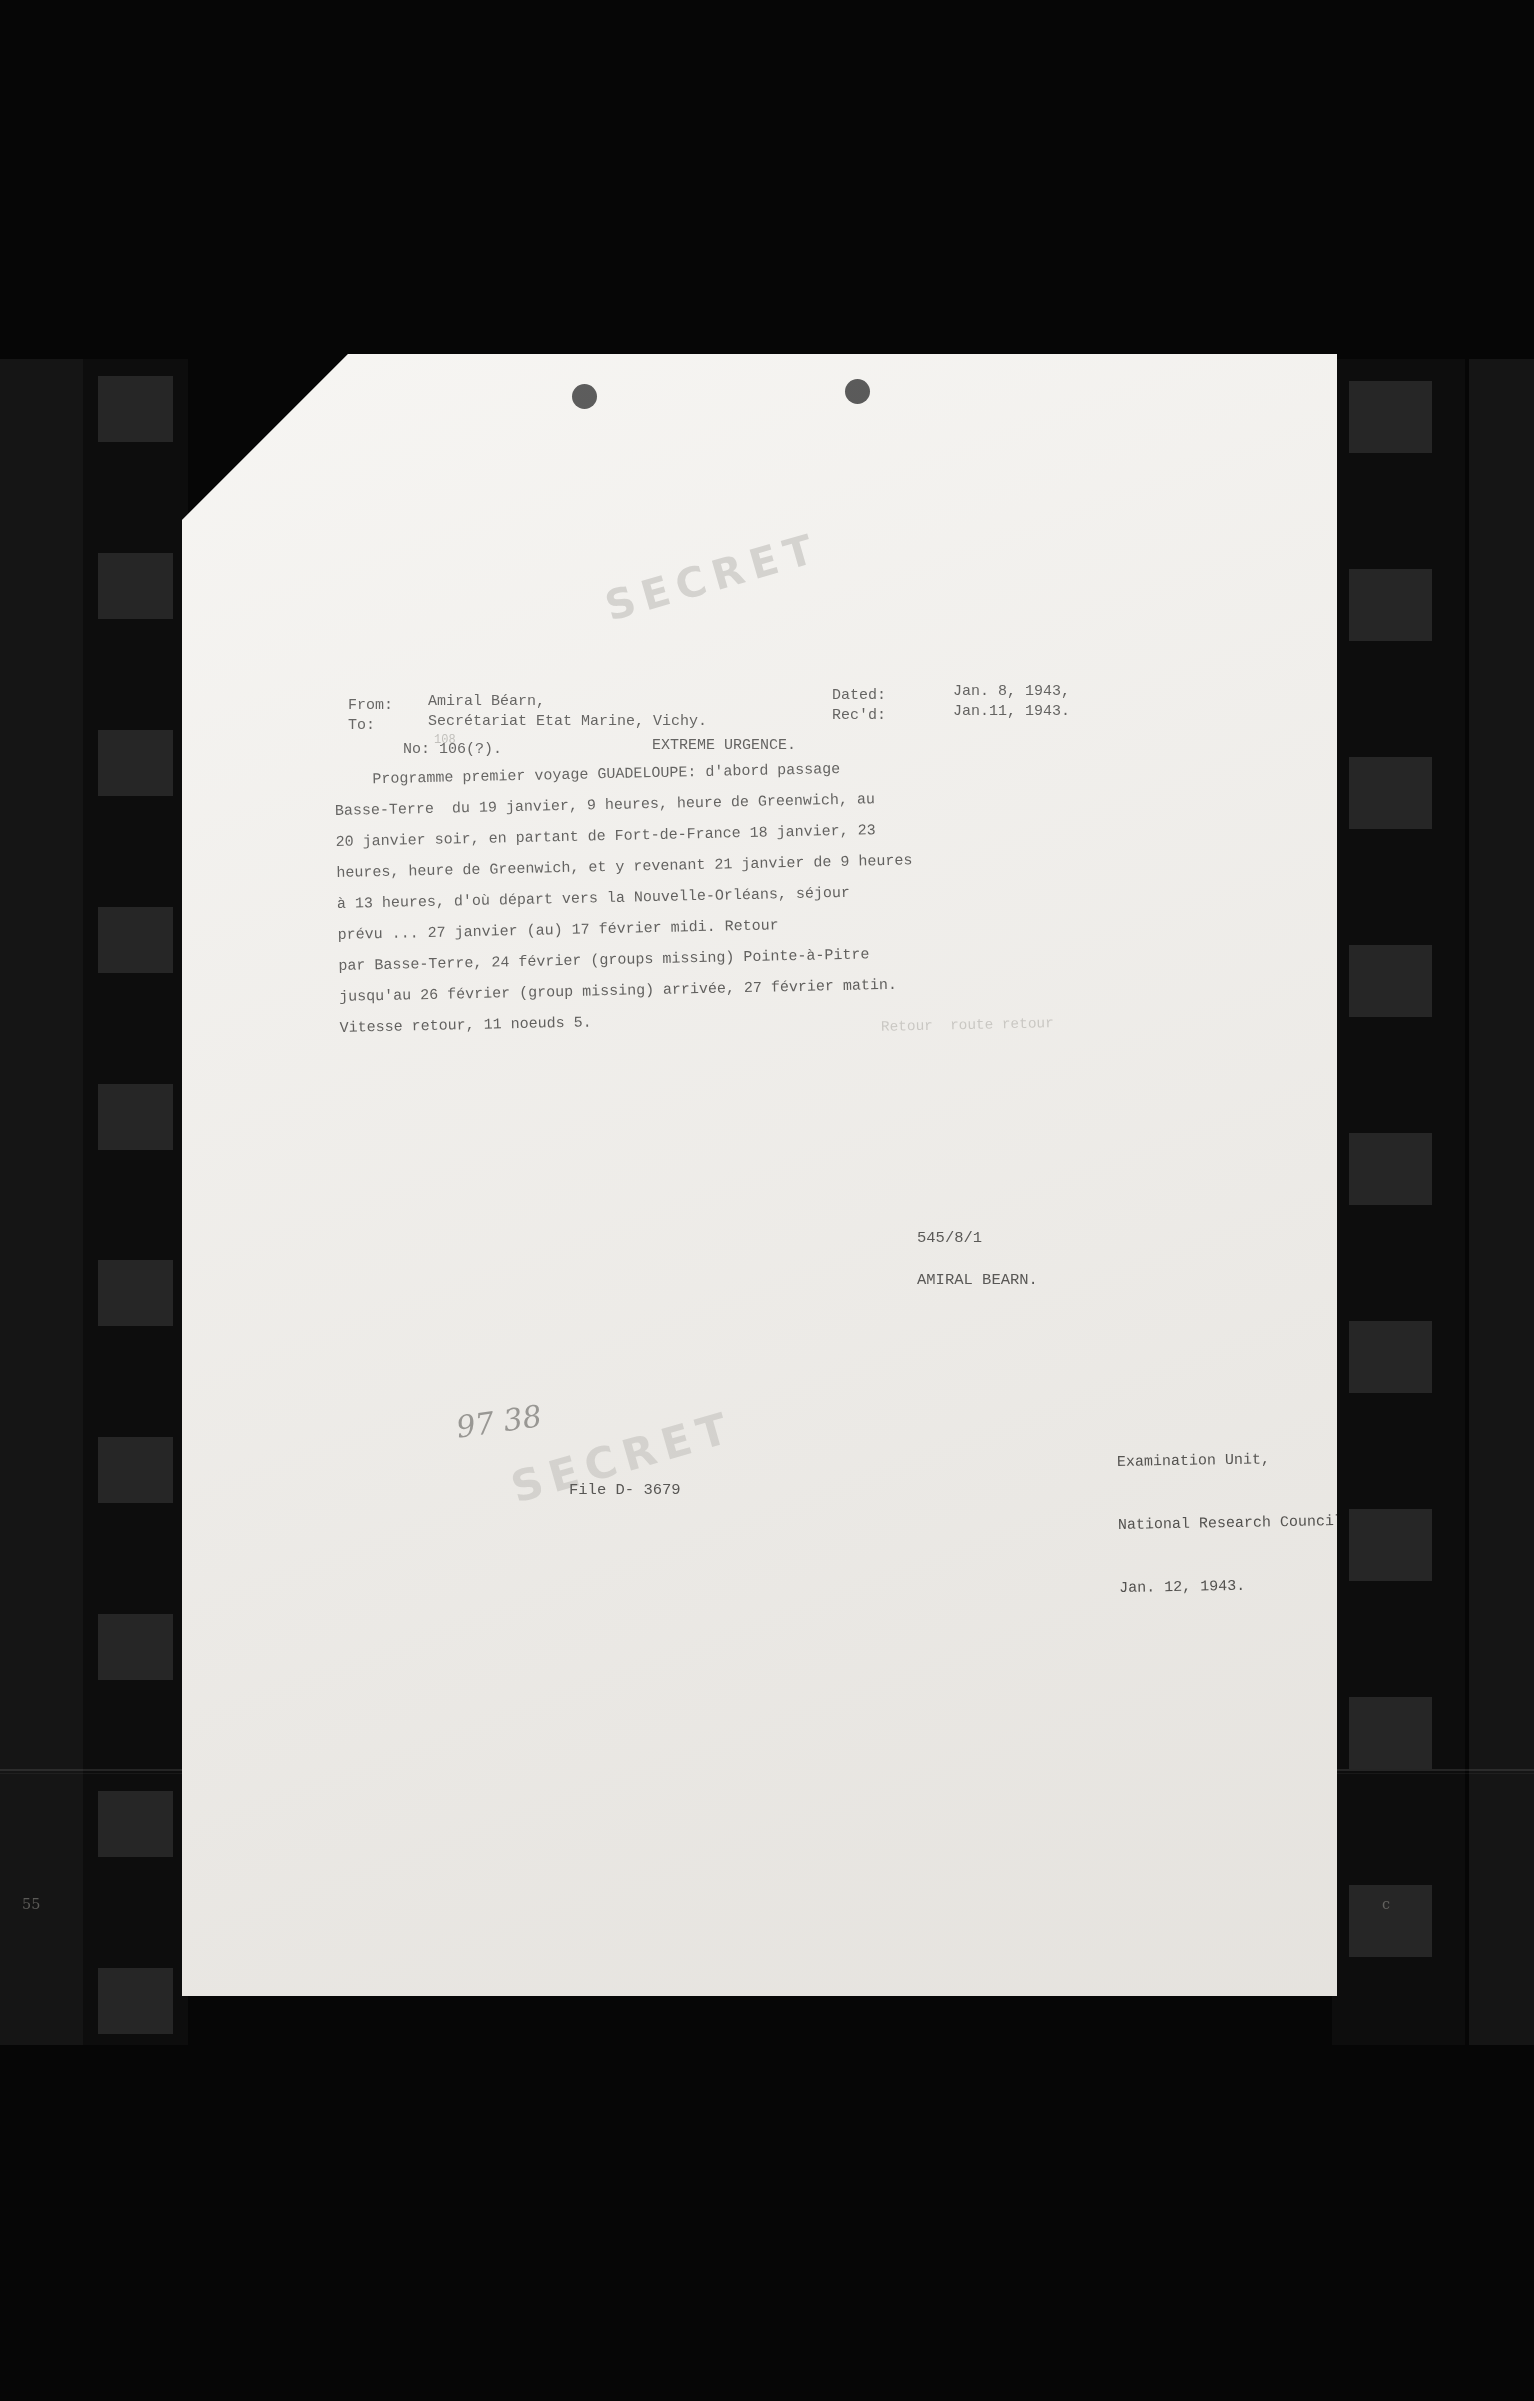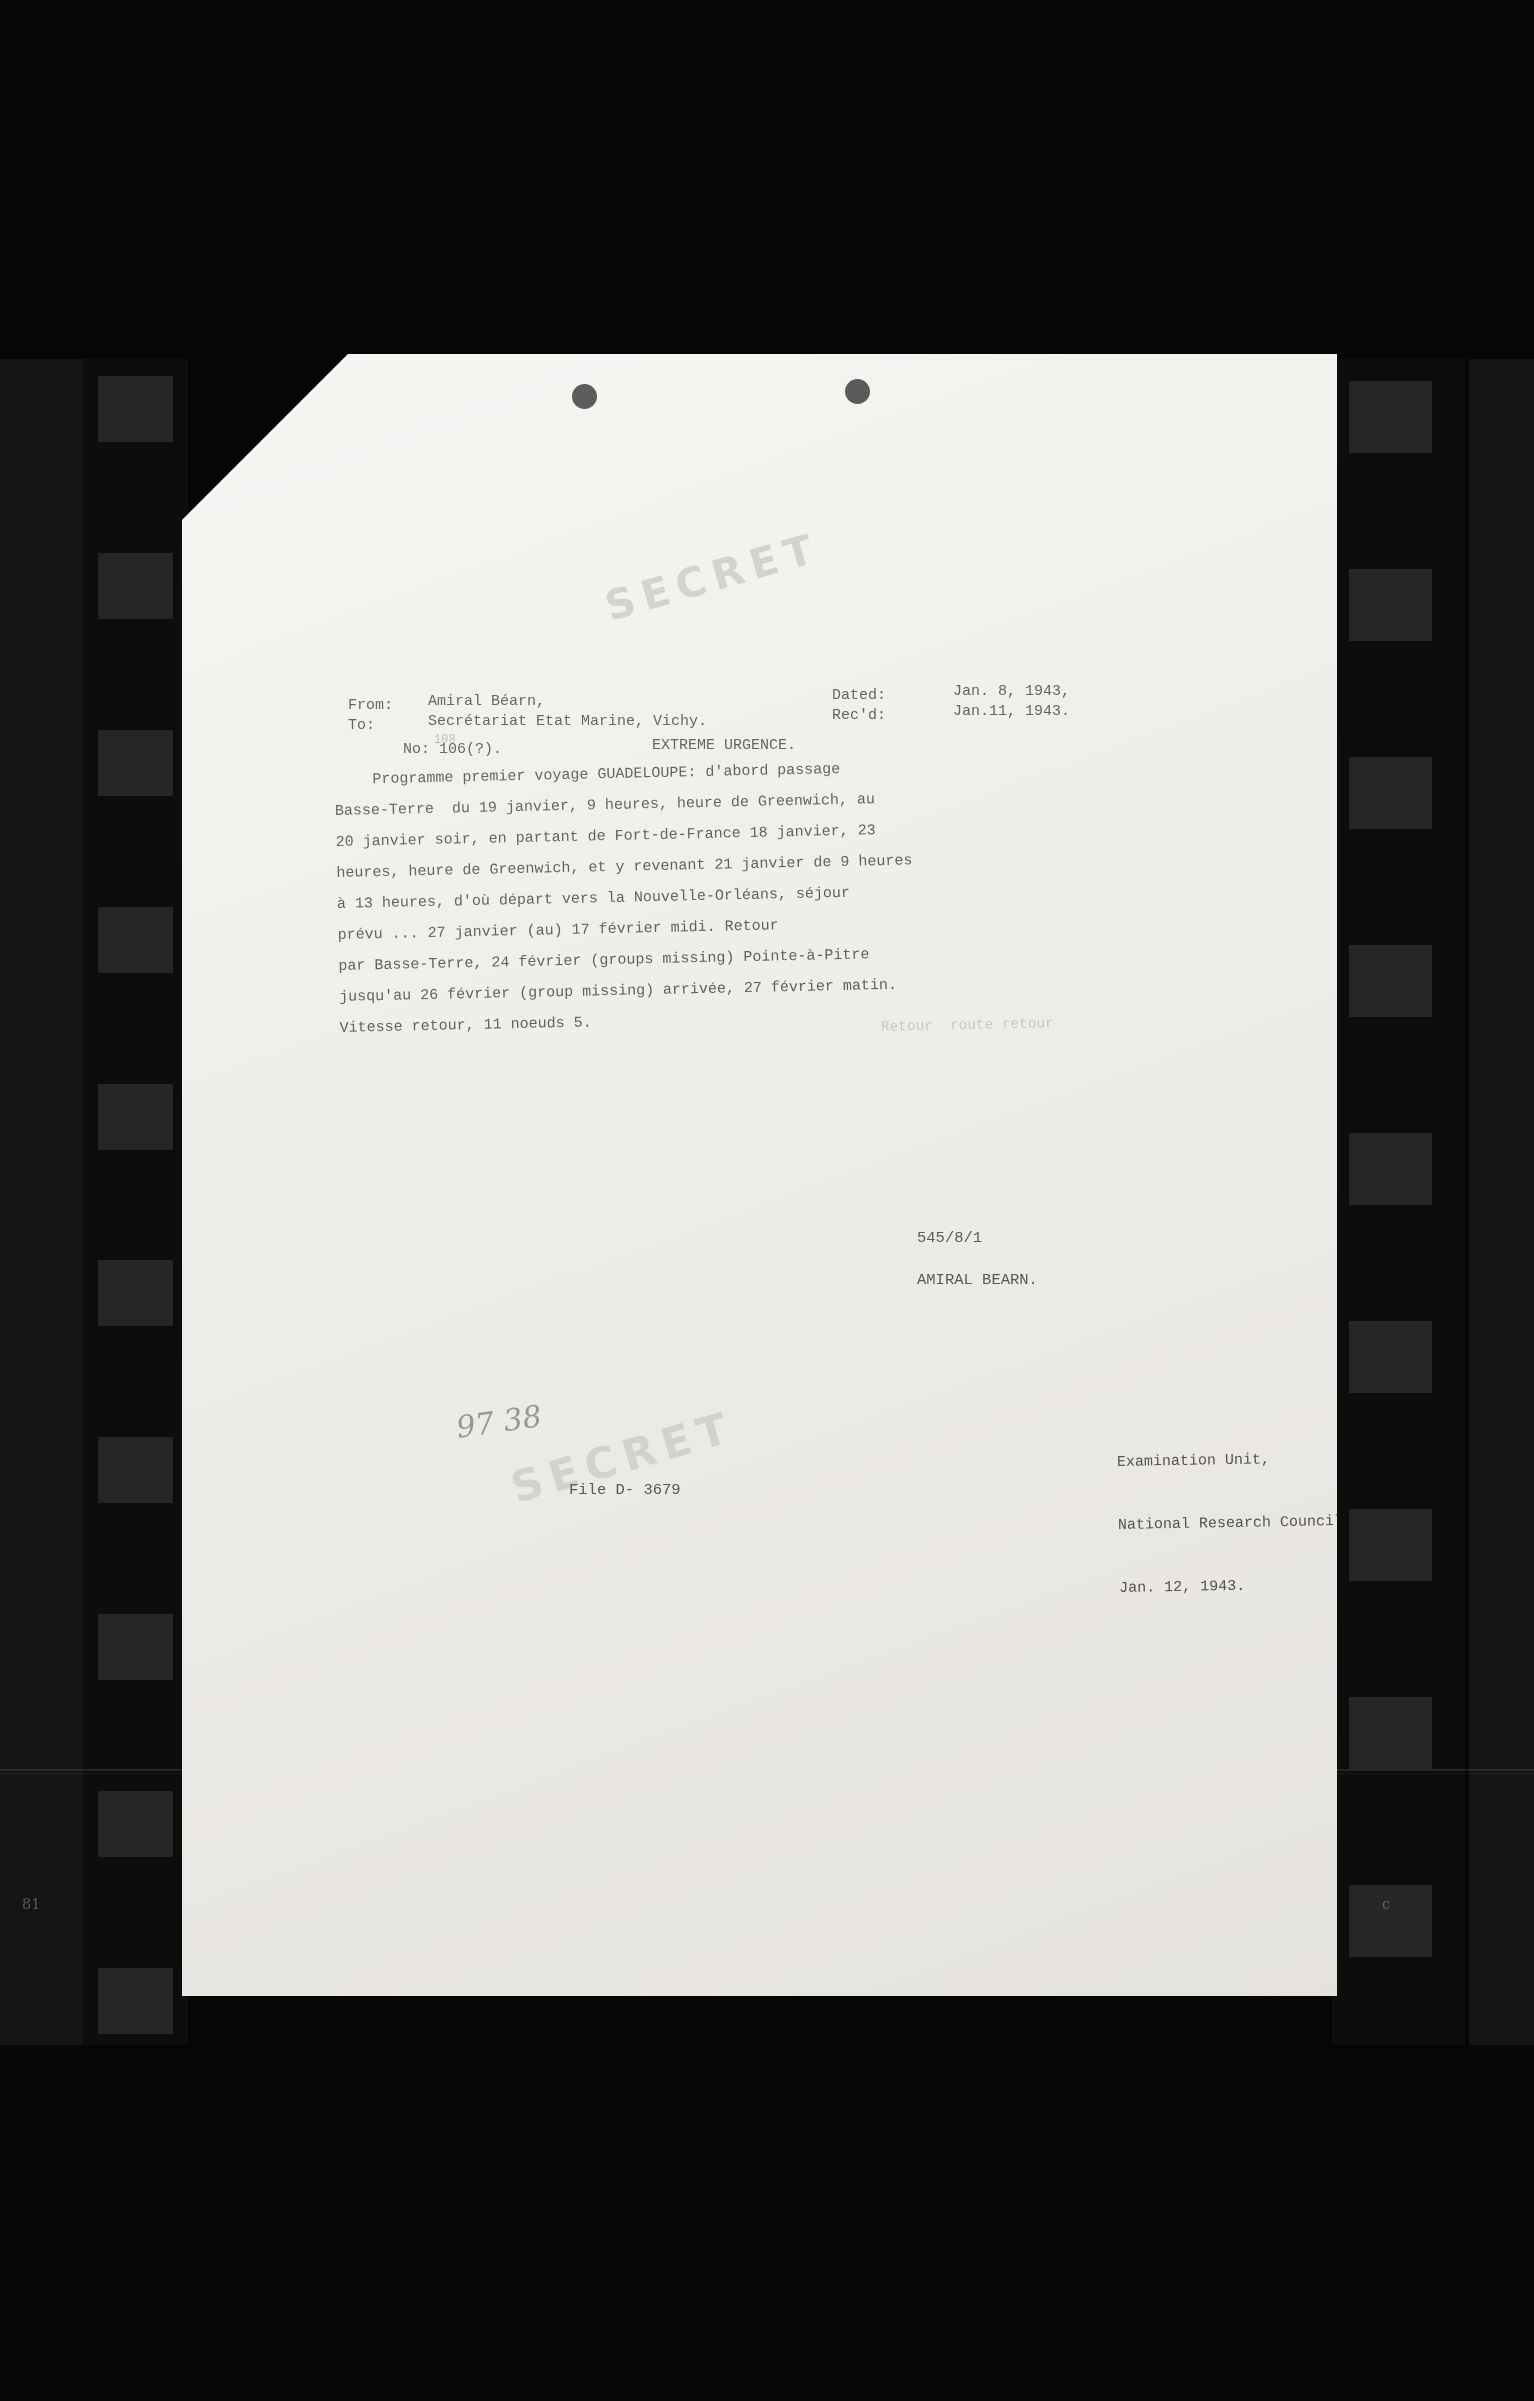--- a/index.html
+++ b/index.html
@@ -229,21 +229,21 @@
   <div class="sprocket" style="left:1349px; top:945px; width:83px; height:72px;"></div>
   <div class="sprocket" style="left:1349px; top:1133px; width:83px; height:72px;"></div>
   <div class="sprocket" style="left:1349px; top:1321px; width:83px; height:72px;"></div>
   <div class="sprocket" style="left:1349px; top:1509px; width:83px; height:72px;"></div>
   <div class="sprocket" style="left:1349px; top:1697px; width:83px; height:72px;"></div>
   <div class="sprocket" style="left:1349px; top:1885px; width:83px; height:72px;"></div>
 
   <div class="scratch" style="left:0; top:1769px; width:1535px; height:1.7px;"></div>
   <div class="scratch" style="left:0; top:1773px; width:1535px; height:1.1px; opacity:.5;"></div>
 
-  <div class="margin-mark" style="left:22px;  top:1896px;">81</div>
+  <div class="margin-mark" style="left:22px;  top:1896px;">55</div>
   <div class="margin-mark" style="left:1382px; top:1896px;">c</div>
 
   <div id="sheet">
 
     <div class="punch-hole" id="hole-left"></div>
     <div class="punch-hole" id="hole-right"></div>
 
     <div class="secret-stamp" id="stamp-top">SECRET</div>
     <div class="secret-stamp" id="stamp-bottom">SECRET</div>
 

